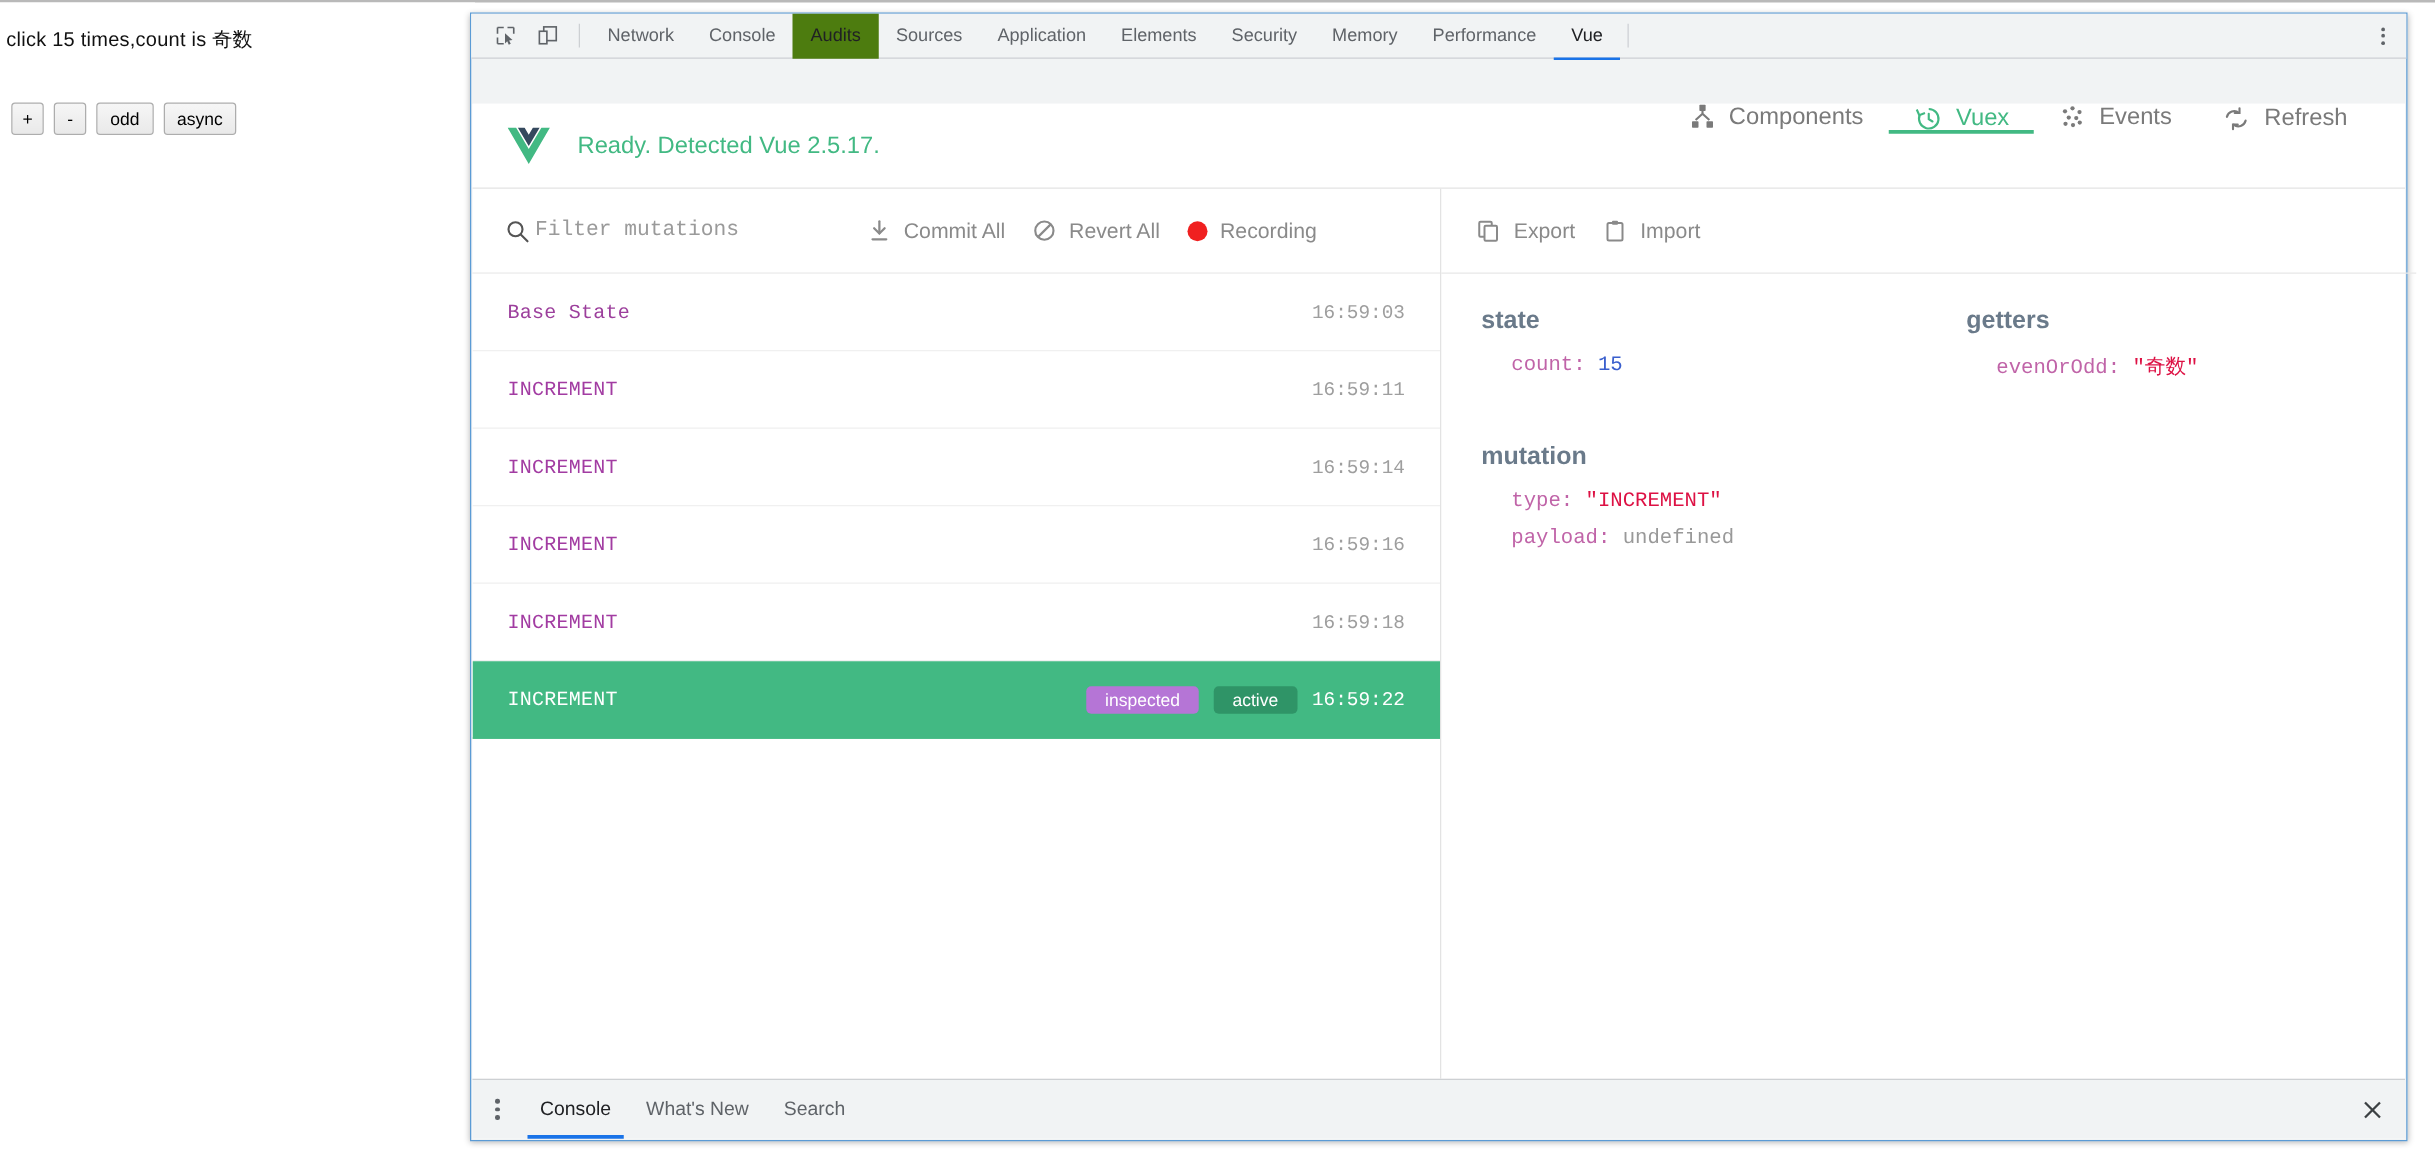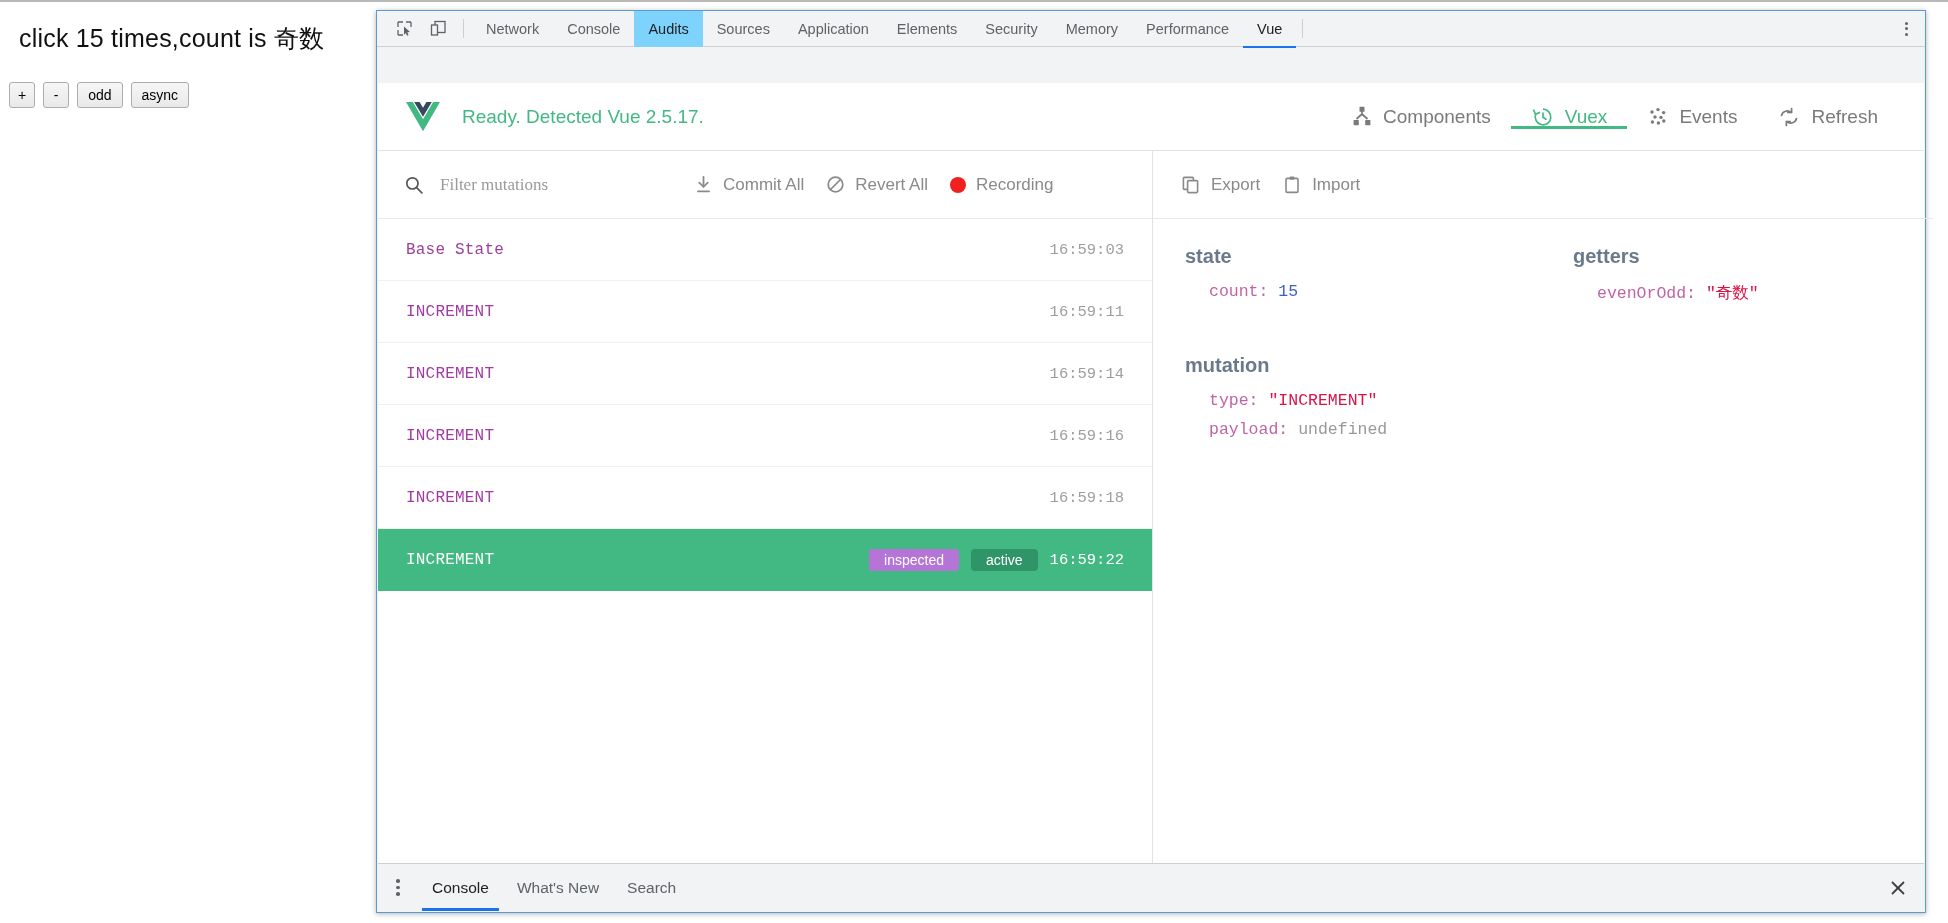--- a/index.html
+++ b/index.html
@@ -11,22 +11,22 @@
     overflow: hidden;
   }
   #root { position: relative; width: 1948px; height: 923px; background:#fff; }
 
   
   .page-top-rule {
     position:absolute; left:0; top:0; width:1948px; height:2px; background:#b9b9b9;
   }
   .page-area { position:absolute; left:0; top:2px; width:380px; height:921px; background:#fff; }
   .page-heading {
-    position:absolute; left:19px; top:20px;
-    font-size:25px; color:#111; letter-spacing:0.2px; white-space:nowrap;
+    position:absolute; left:5px; top:20px;
+    font-size:16px; color:#111; letter-spacing:0.2px; white-space:nowrap;
   }
   .page-buttons { position:absolute; left:9px; top:80px; display:flex; gap:8px; align-items:flex-start; }
   .pbtn {
     font-family:"Liberation Sans", sans-serif;
     font-size:14px; color:#000;
     background: linear-gradient(#f6f6f6,#e9e9e9);
     border:1px solid #adadad; border-radius:3px;
     padding:5px 8px; min-width:26px; text-align:center; line-height:14px;
     cursor:default;
   }
@@ -68,21 +68,21 @@
   }
   .tb-icon {
     width:34px; display:flex; align-items:center; justify-content:center; color:#5f6368; cursor:default;
   }
   .tb-icon:first-child { margin-left:10px; }
   .tb-sep { width:1px; background:#cdd0d3; margin:8px 8px; }
   .dt-tab {
     display:flex; align-items:center; padding:18px 14px; font-size:14.5px;
     color:#5f6368; cursor:default; white-space:nowrap;
   }
-  .dt-tab.selected { background:#7dd3fc; color:#202124; }
+  .dt-tab.selected { background:#4d7c0f; color:#202124; }
   .dt-tab.active-blue { color:#202124; position:relative; }
   .dt-tab.active-blue::after {
     content:""; position:absolute; left:0; right:0; bottom:-1px; height:2px; background:#1a73e8;
   }
   .tb-kebab {
     margin-left:auto; width:38px; display:flex; align-items:center; justify-content:center;
     color:#5f6368; cursor:default;
   }
   .tb-kebab .dots { display:flex; flex-direction:column; gap:2.5px; }
   .tb-kebab .dots i { width:3px; height:3px; border-radius:50%; background:#5f6368; display:block; }
@@ -92,21 +92,21 @@
   .vue-panel {
     position:absolute; left:1px; top:72px; right:1px; bottom:1px; background:#fff;
     display:flex; flex-direction:column;
   }
   .vue-header {
     height:68px; flex:0 0 68px; display:flex; align-items:center;
     border-bottom:1px solid #e3e3e3; background:#fff;
   }
   .vue-logo { margin-left:28px; width:34px; height:30px; position:relative; }
   .vue-status { margin-left:22px; font-size:19px; color:#42b983; }
-  .vue-nav { margin-left:auto; display:flex; align-items:center; height:100%; }
+  .vue-nav { margin-left:auto; display:flex; align-items:flex-start; height:100%; }
   .vnav {
     display:flex; align-items:center; gap:10px; padding:0 20px; color:#7a7a7a;
     font-size:19px; cursor:default; position:relative;
   }
   .vnav:last-child { margin-right:26px; }
   .vnav.active { color:#42b983; }
   .vnav.active::after{
     content:""; position:absolute; left:0; right:0; bottom:0; height:3px; background:#42b983;
   }
   .vnav svg { display:block; }
@@ -116,22 +116,22 @@
   .vuex-left { width:775px; flex:0 0 775px; display:flex; flex-direction:column; border-right:1px solid #e3e3e3; min-height:0; }
   .vuex-right { flex:1; display:flex; flex-direction:column; min-height:0; }
 
   .lt-toolbar {
     height:68px; flex:0 0 68px; display:flex; align-items:center;
     border-bottom:1px solid #e8e8e8;
   }
   .search-wrap { display:flex; align-items:center; margin-left:26px; width:290px; }
   .search-wrap svg { flex:0 0 auto; color:#555; }
   .filter-input {
-    border:0; outline:0; margin-left:14px; font-size:17px; color:#b91c1c;
-    font-family:Liberation Serif, serif; background:transparent; width:230px;
+    border:0; outline:0; margin-left:2px; font-size:17px; color:#b91c1c;
+    font-family:Liberation Mono, monospace; background:transparent; width:230px;
   }
   .filter-input::placeholder { color:#9a9a9a; }
   .tool-btn {
     display:flex; align-items:center; gap:10px; margin-right:22px;
     font-size:17px; color:#8a8a8a; cursor:default; white-space:nowrap;
   }
   .rec-dot { width:16px; height:16px; border-radius:50%; background:#f02020; display:block; }
 
   .mut-list { flex:1; overflow:hidden; background:#fff; }
   .mut-row {

